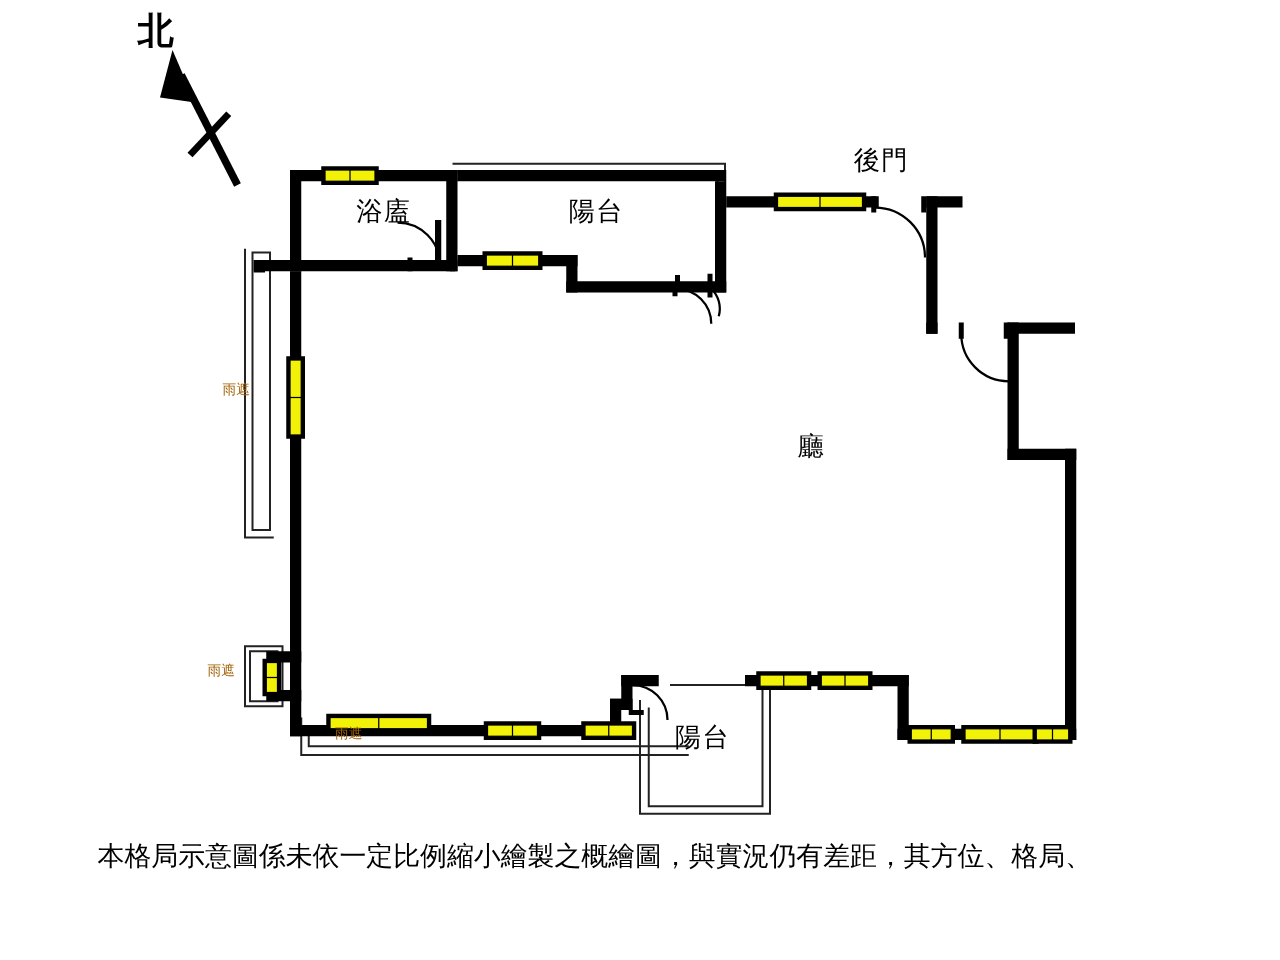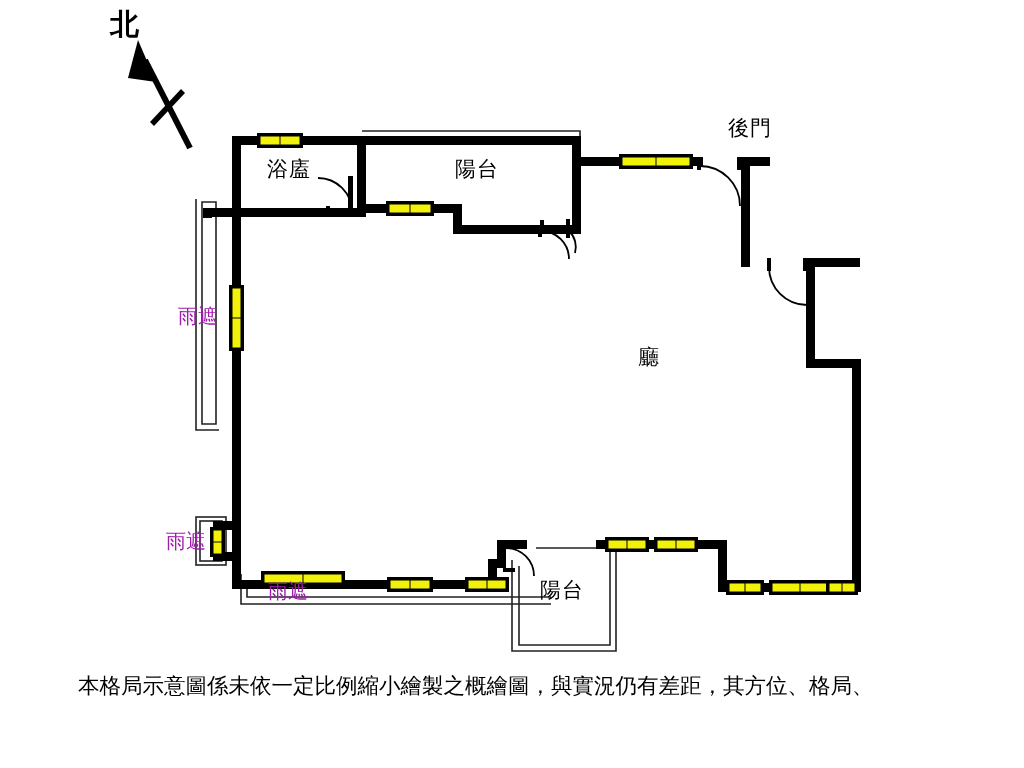--- a/index.html
+++ b/index.html
@@ -32,22 +32,22 @@
   .room-label {
     position: absolute;
     color: #000000;
     font-size: 21px;
     letter-spacing: 1px;
     white-space: nowrap;
     line-height: 1;
   }
   .small-label {
     position: absolute;
-    color: #a21caf;
-    font-size: 20px;
+    color: #a16207;
+    font-size: 11px;
     white-space: nowrap;
     line-height: 1;
     letter-spacing: 0px;
   }
   .compass-label {
     position: absolute;
     color: #000000;
     font-size: 29px;
     font-weight: bold;
     white-space: nowrap;
@@ -314,29 +314,29 @@
       <g>
         <path d="M 506 548 A 28 28 0 0 1 534 576" stroke="#000000" stroke-width="1.8" fill="none"></path>
         <rect x="503" y="545" width="12" height="4" fill="#000000"></rect>
         <rect x="503" y="568" width="12" height="4" fill="#000000"></rect>
       </g>
     </g>
   </svg>
 
   <div class="compass-label cjk" style="left:110px; top:10px;">北</div>
 
-  <div class="room-label cjk" style="left:267px; top:159px;">浴廅</div>
+  <div class="room-label cjk" style="left:285px; top:159px;">浴廅</div>
 
   <div class="room-label cjk" style="left:455px; top:159px;">陽台</div>
 
   <div class="room-label cjk" style="left:638px; top:347px;">廳</div>
 
   <div class="room-label cjk" style="left:540px; top:580px;">陽台</div>
 
-  <div class="room-label cjk" style="left:683px; top:118px;margin-left:45px;">後門</div>
+  <div class="room-label cjk" style="left:683px; top:118px;">後門</div>
 
   <div class="small-label cjk" style="left:178px; top:306px;">雨遮</div>
 
   <div class="small-label cjk" style="left:166px; top:531px;">雨遮</div>
 
   <div class="small-label cjk" style="left:268px; top:581px;">雨遮</div>
 
 
   <div id="disclaimer" class="cjk">
     <div>本格局示意圖係未依一定比例縮小繪製之概繪圖，與實況仍有差距，其方位、格局、</div>

